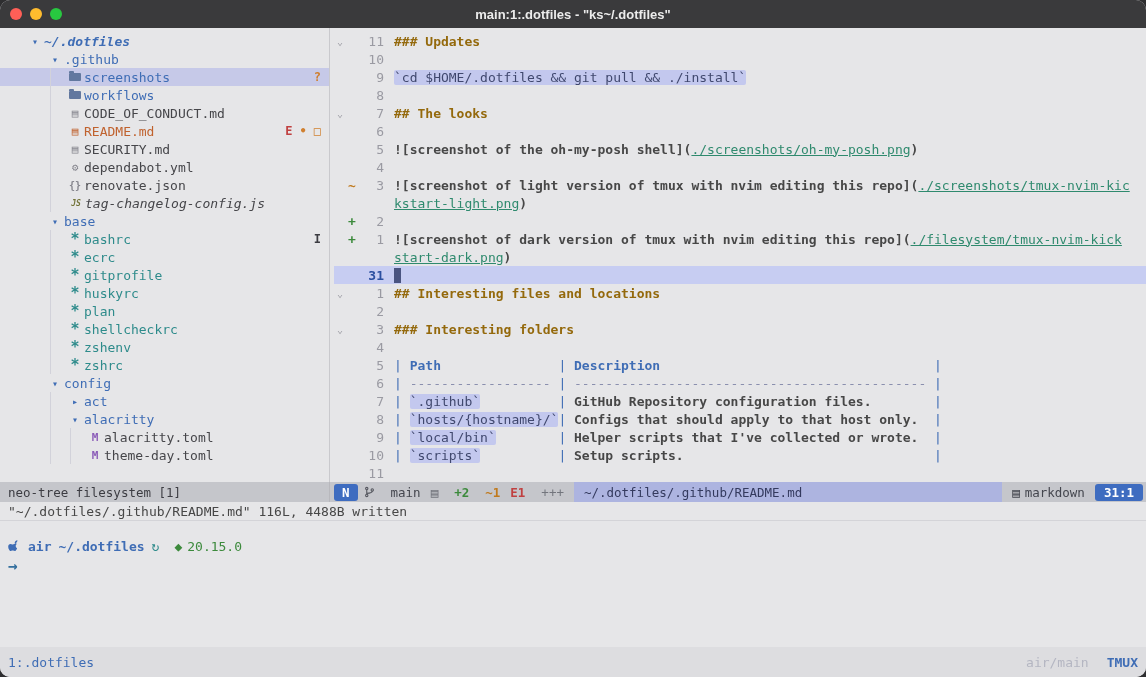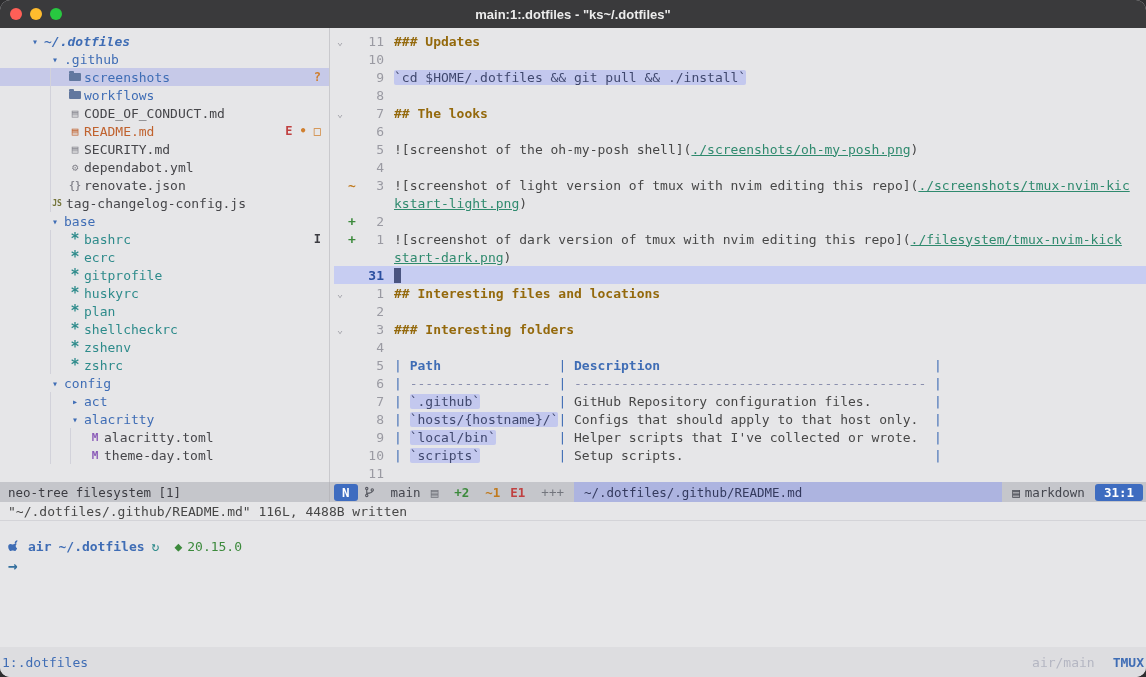--- a/index.html
+++ b/index.html
@@ -43,21 +43,21 @@
   .editor{flex:1;padding-top:4px;padding-left:4px;overflow:hidden;}
   .ed-line{height:18px;display:flex;align-items:center;font-size:13px;}
   .ed-line.cursorline{background:#c7cdf2;}
   .fold{width:12px;flex:none;text-align:center;color:#9a9aa2;font-size:10px;}
   .sign{width:12px;flex:none;text-align:center;font-weight:bold;}
   .sign.add{color:#3c8a3c;} .sign.chg{color:#c07a1e;}
   .num{width:26px;flex:none;text-align:right;padding-right:10px;color:#9a9aa2;}
   .cursorline .num{color:#2b4fa0;font-weight:bold;}
   .ed-text{white-space:pre;flex:1;}
   .seg-h{color:#94690c;font-weight:bold;}
-  .seg-txt{color:#474747;}
+  .seg-txt{color:#474747;font-weight:bold;}
   .seg-code{background:#c3c8ee;color:#40486e;border-radius:2px;}
   .seg-link{color:#2f8a6e;text-decoration:underline;}
   .seg-pipe{color:#3f6db5;}
   .seg-th{color:#3f6db5;font-weight:bold;}
   .seg-dash{color:#8a8fae;}
   .cursor{display:inline-block;width:7px;height:15px;background:#4a5480;vertical-align:-3px;}
   
   .status-row{height:20px;display:flex;font-size:12.5px;}
   .tree-status{width:330px;flex:none;background:#c5c6cb;color:#3c3c42;display:flex;align-items:center;padding-left:8px;box-sizing:border-box;border-right:1px solid #b8b8bd;}
   .ed-status{flex:1;background:#c5c6cb;display:flex;align-items:center;overflow:hidden;}
@@ -73,21 +73,21 @@
   .cmdline{height:18px;display:flex;align-items:center;padding-left:8px;color:#474747;font-size:13px;white-space:pre;}
   
   .shell-pane{flex:1;padding:16px 8px 0 8px;border-top:1px solid #d4d4d8;}
   .shell-line1{display:flex;align-items:center;gap:7px;font-size:13px;height:18px;}
   .sh-user,.sh-path{color:#3f6db5;font-weight:bold;}
   .sh-git{color:#2e8b8b;}
   .sh-node{color:#3c8a3c;margin-left:8px;display:inline-flex;gap:5px;align-items:center;}
   .shell-line2{height:18px;display:flex;align-items:center;margin-top:1px;}
   .prompt{color:#35709e;font-weight:bold;}
   
-  .tmux-bar{height:30px;display:flex;align-items:center;font-size:13px;background:#dddde0;padding:0 2px;}
+  .tmux-bar{height:30px;display:flex;align-items:center;font-size:13px;background:#dddde0;padding:0 8px;}
   .tmux-left{color:#3f6db5;}
   .tmux-spacer{flex:1;}
   .tmux-session{color:#b4b6c2;margin-right:18px;}
   .tmux-label{color:#3f6db5;font-weight:bold;}
 </style>
 </head>
 <body>
 
 <div class="window">
 
@@ -167,21 +167,21 @@
               </span>
               <span class="lbl lbl-file">dependabot.yml</span>
             </div>
             <div class="tree-row" style="padding-left: 66px;">
               <span class="guide" style="left: 50px;"></span>
               <span class="ic">
                 <span class="i-braces">{}</span>
               </span>
               <span class="lbl lbl-file">renovate.json</span>
             </div>
-            <div class="tree-row" style="padding-left: 48px;">
+            <div class="tree-row" style="padding-left: 67px; font-style: italic;">
               <span class="guide" style="left: 50px;"></span>
               <span class="ic">
                 <span class="i-js">JS</span>
               </span>
               <span class="lbl lbl-file">tag-changelog-config.js</span>
             </div>
             <div class="tree-row" style="padding-left: 46px;">
               <span class="ic">
                 <span class="i-arrow">▾</span>
               </span>

